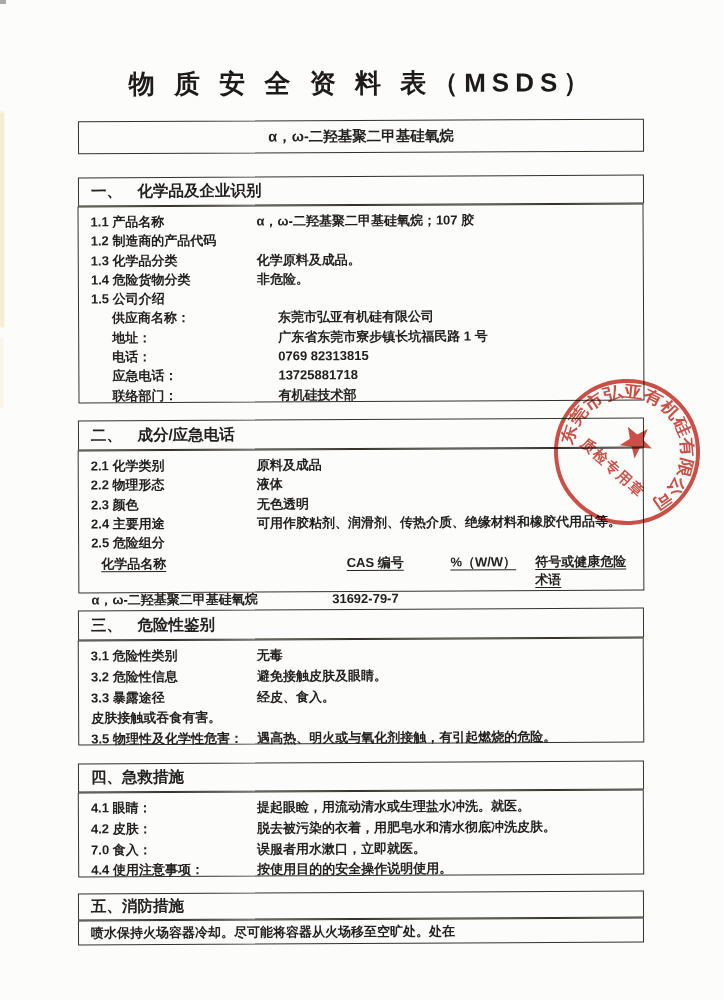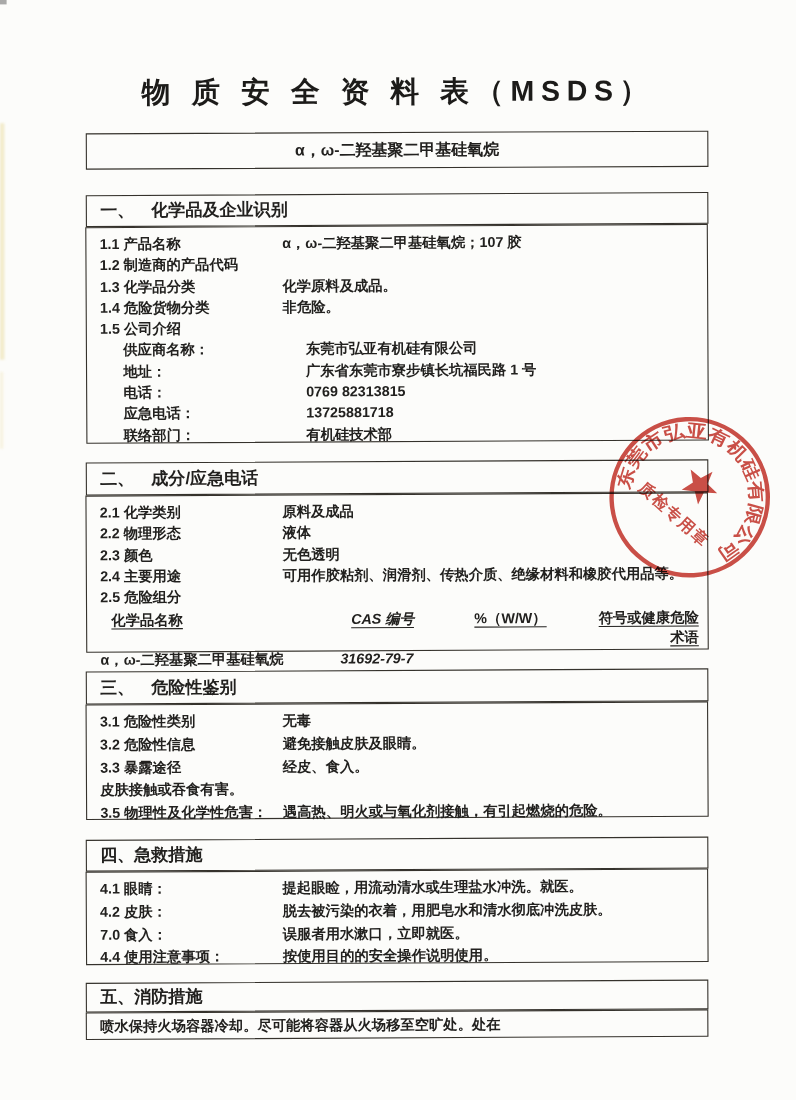--- a/index.html
+++ b/index.html
@@ -38,23 +38,23 @@
   .row .lbl{flex:0 0 166px;white-space:nowrap;}
   .row.indent .lbl{padding-left:21px;}
   .row .val{flex:1;white-space:nowrap;}
   .b2 .row{line-height:19.3px;}
   .b3 .row,.b4 .row{line-height:20.8px;}
   .b5 .row{line-height:20px;}
 
   .comp-table{margin-top:3px;font-size:13px;font-weight:600;}
   .ct-head,.ct-row{display:flex;align-items:baseline;}
   .ct-c1{flex:0 0 218px;padding-left:10px;}
-  .ct-c2{flex:0 0 112px;text-align:left;font-style:italic;}
-  .ct-c3{flex:0 0 104px;text-align:left;}
-  .ct-c4{flex:1;text-align:right;}
+  .ct-c2{flex:0 0 112px;text-align:center;}
+  .ct-c3{flex:0 0 104px;text-align:center;}
+  .ct-c4{flex:1;text-align:left;}
   .u{text-decoration:underline;text-underline-offset:3px;text-decoration-thickness:1.3px;}
   .ct-row .ct-c1{padding-left:0;}
 
   .seal{
     position:absolute;left:539px;top:364px;width:176px;height:176px;
     mix-blend-mode:multiply;opacity:.88;pointer-events:none;
   }
   .seal svg{width:100%;height:100%;}
   .seal text{font-family:"Liberation Serif","DejaVu Serif",serif;font-weight:bold;}
 </style>

